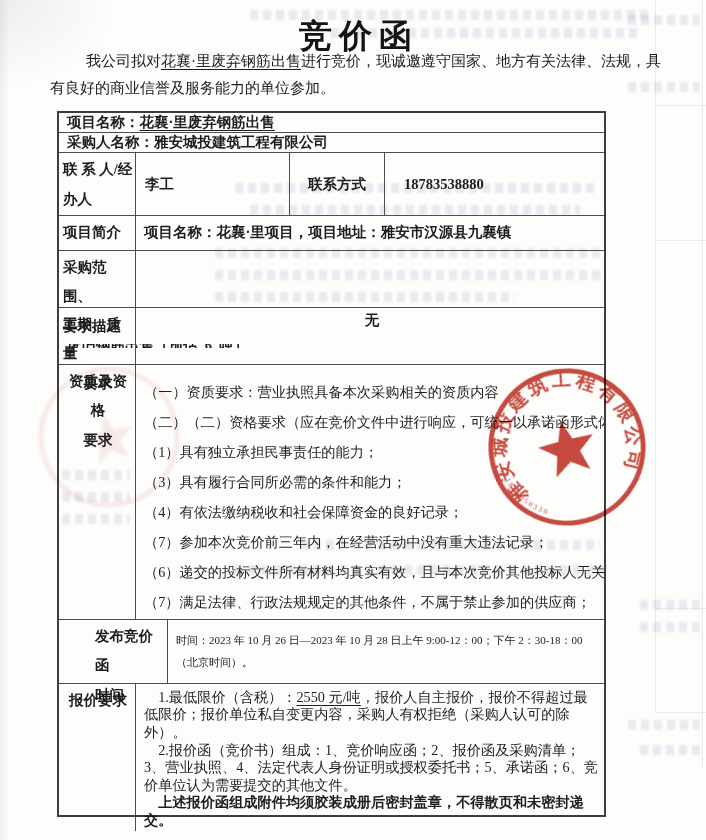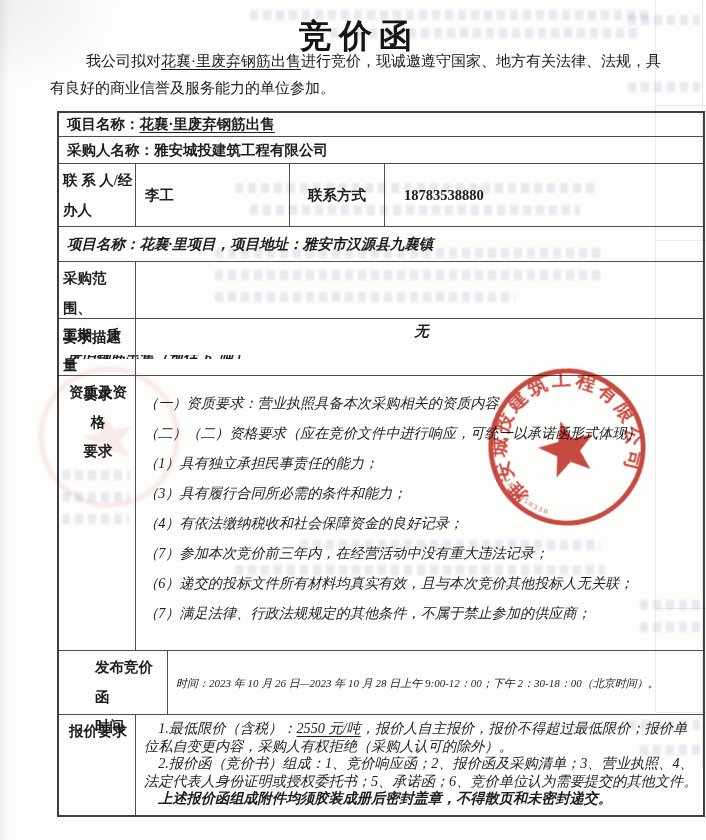--- a/index.html
+++ b/index.html
@@ -30,35 +30,35 @@
     font-family:"Liberation Sans", sans-serif;font-weight:900;
     font-size:33px;letter-spacing:7px;color:#151515;
   }
   .intro{
     position:absolute;left:50px;top:48px;width:612px;margin:0;
     font-size:15px;line-height:27px;text-indent:2.4em;color:#1c1c1c;
   }
   .ul{text-decoration:underline;text-underline-offset:3px;}
   .b{font-weight:bold;}
   .tbl{
-    position:absolute;left:57px;top:111px;width:648px;height:706px;
+    position:absolute;left:57px;top:111px;width:549px;height:706px;
     border:2px solid #3e3e3e;box-sizing:border-box;
     display:flex;flex-direction:column;background:transparent;
     font-size:14.5px;
   }
   .row{display:flex;flex-direction:row;box-sizing:border-box;border-top:1.4px solid #4d4d4d;}
   .row:first-child{border-top:none;}
   .fullcell{flex:1;display:flex;align-items:center;padding:0 8px;box-sizing:border-box;}
   .lab{
     width:77px;flex:0 0 77px;border-right:1.4px solid #4d4d4d;box-sizing:border-box;
     display:flex;flex-direction:column;justify-content:flex-start;
     padding:2px 2px 2px 4px;font-weight:bold;line-height:2.05;font-size:14.5px;
   }
   .lab .cline{text-align:center;}
-  .content{flex:1;box-sizing:border-box;padding:2px 4px 2px 8px;overflow:hidden;font-style:italic;}
+  .content{flex:1;box-sizing:border-box;padding:2px 4px 2px 8px;overflow:hidden;}
   .vcenter{display:flex;align-items:center;}
   .r1{height:23px;} .r2{height:27px;} .r3{height:63px;}
   .r4{height:35px;} .r5{height:57px;flex-direction:column;} .r6{height:57px;}
   .r7{height:275px;} .r8{height:64px;padding-left:32px;} .r9{flex:1;}
   .c2{width:154px;flex:0 0 154px;border-right:1.4px solid #4d4d4d;box-sizing:border-box;
       display:flex;align-items:center;padding-left:9px;}
   .c3{width:95px;flex:0 0 95px;border-right:1.4px solid #4d4d4d;box-sizing:border-box;
       display:flex;align-items:center;justify-content:center;}
   .c4{flex:1;display:flex;align-items:center;padding-left:19px;}
   .qual-items{padding-top:12px;}
@@ -135,20 +135,23 @@
       <div class="lab">
         <span>联 系 人/经</span>
         <span>办人</span>
       </div>
       <div class="c2 b">李工</div>
       <div class="c3 b">联系方式</div>
       <div class="c4 b">18783538880</div>
     </div>
 
     <div class="row r4">
+      <div class="lab">
+          <span>项目简介</span>
+        </div>
       <div class="content vcenter b">项目名称：花襄·里项目，项目地址：雅安市汉源县九襄镇</div>
     </div>
 
     <div class="row r5">
       <div class="lab">
         <span>采购范围、</span>
         <span>要求描述</span>
       </div>
       <div class="content vcenter b">
           <span>废旧钢筋出售（预估</span>

